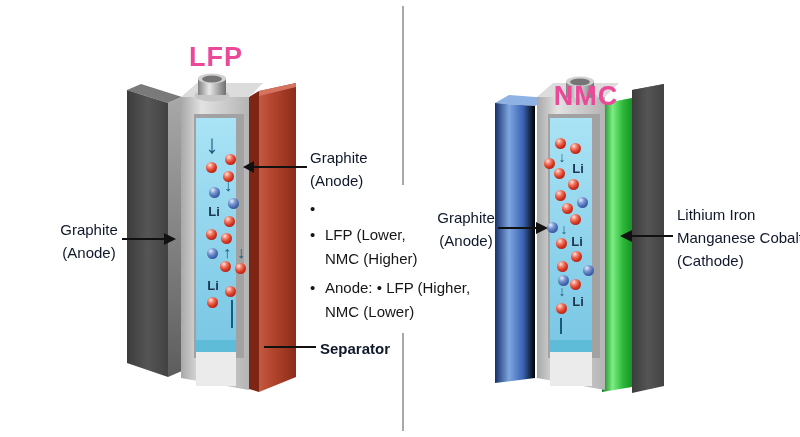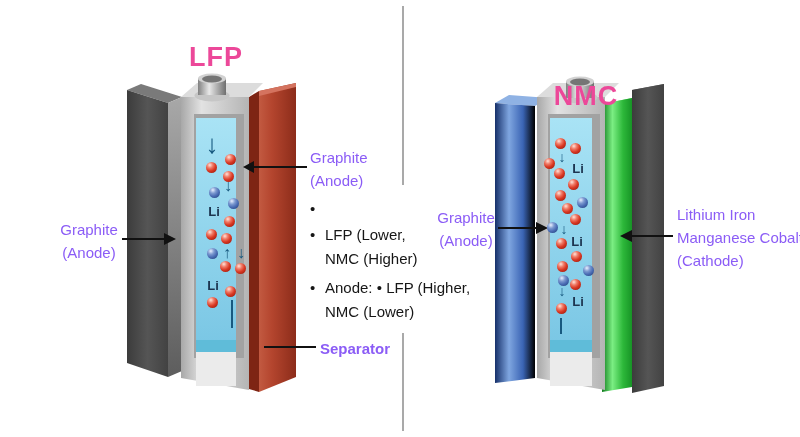--- a/index.html
+++ b/index.html
@@ -9,21 +9,21 @@
   }
   #art{position:absolute;left:0;top:0;z-index:1;}
   #ion-layer{position:absolute;left:0;top:0;width:800px;height:437px;z-index:2;pointer-events:none;}
   .ion{position:absolute;width:11px;height:11px;border-radius:50%;}
   .ion.red{background:radial-gradient(circle at 35% 28%, #ffe3da 0%, #f07a66 28%, #d93823 55%, #8c1206 100%);}
   .ion.blue{background:radial-gradient(circle at 35% 28%, #e8efff 0%, #7d9ad0 30%, #4a6cb4 58%, #1c3870 100%);}
   .li-tag{position:absolute;transform:translate(-50%,-50%);font-size:13px;font-weight:bold;color:#1d3550;}
   .ion-arrow{position:absolute;transform:translateX(-50%);font-weight:bold;color:#17597f;line-height:1;}
   .ion-line{position:absolute;width:2px;background:#17597f;}
   .title{position:absolute;z-index:3;font-size:27px;font-weight:bold;letter-spacing:1px;text-align:center;color:#ec4899;}
-  .lbl{position:absolute;z-index:3;font-size:15px;line-height:23px;color:#8b5cf6;white-space:pre-line;}
+  .lbl{position:absolute;z-index:3;font-size:15px;line-height:23px;color:#0f172a;white-space:pre-line;}
   .center{text-align:center;}
   .note{position:absolute;z-index:3;display:flex;font-size:15px;line-height:24px;color:#161616;}
   .note .dot{width:15px;flex:none;}
   .note .txt{white-space:pre-line;}
 </style>
 </head>
 <body>
 
 <div id="canvas">
 

